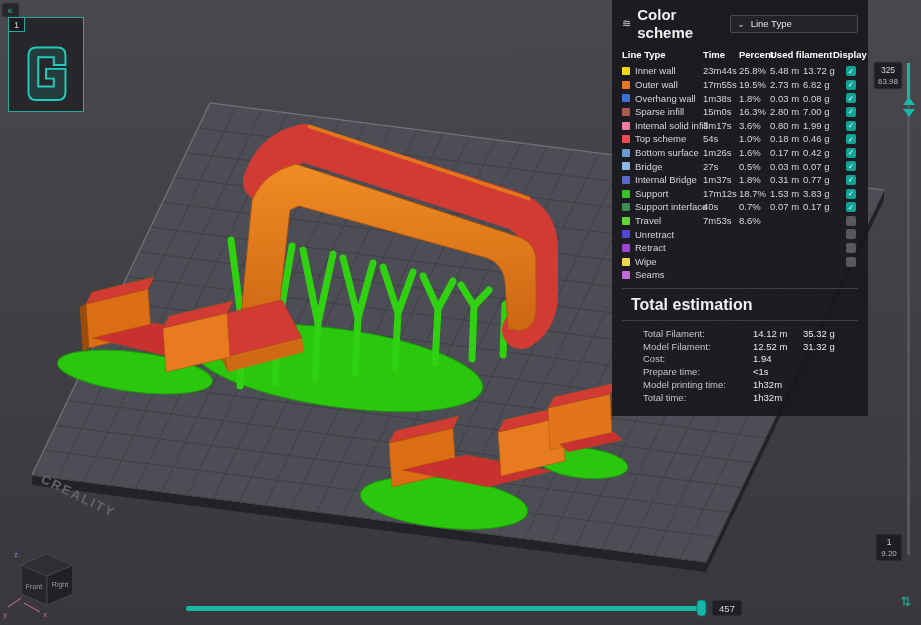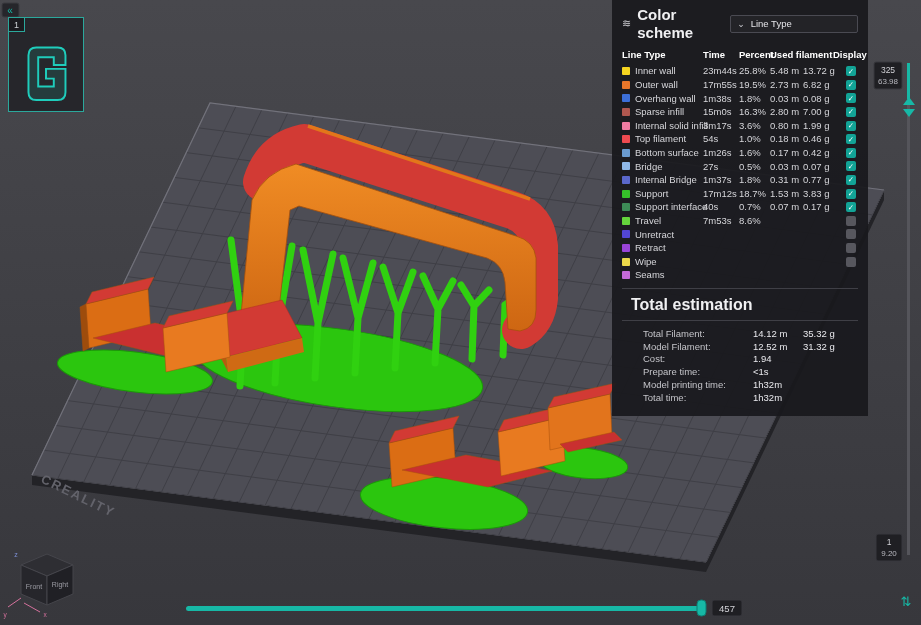--- a/index.html
+++ b/index.html
@@ -273,21 +273,21 @@
           <span class="swatch" style="background: rgb(238, 124, 162);"></span>
           <span class="cl">Internal solid infill</span>
           <span class="cv">3m17s</span>
           <span class="cv">3.6%</span>
           <span class="cv">0.80 m</span>
           <span class="cv">1.99 g</span>
           <span class="cb checked">✓</span>
         </div>
         <div class="trow">
           <span class="swatch" style="background: rgb(238, 74, 80);"></span>
-          <span class="cl">Top filament</span>
+          <span class="cl">Top scheme</span>
           <span class="cv">54s</span>
           <span class="cv">1.0%</span>
           <span class="cv">0.18 m</span>
           <span class="cv">0.46 g</span>
           <span class="cb checked">✓</span>
         </div>
         <div class="trow">
           <span class="swatch" style="background: rgb(106, 155, 208);"></span>
           <span class="cl">Bottom surface</span>
           <span class="cv">1m26s</span>

